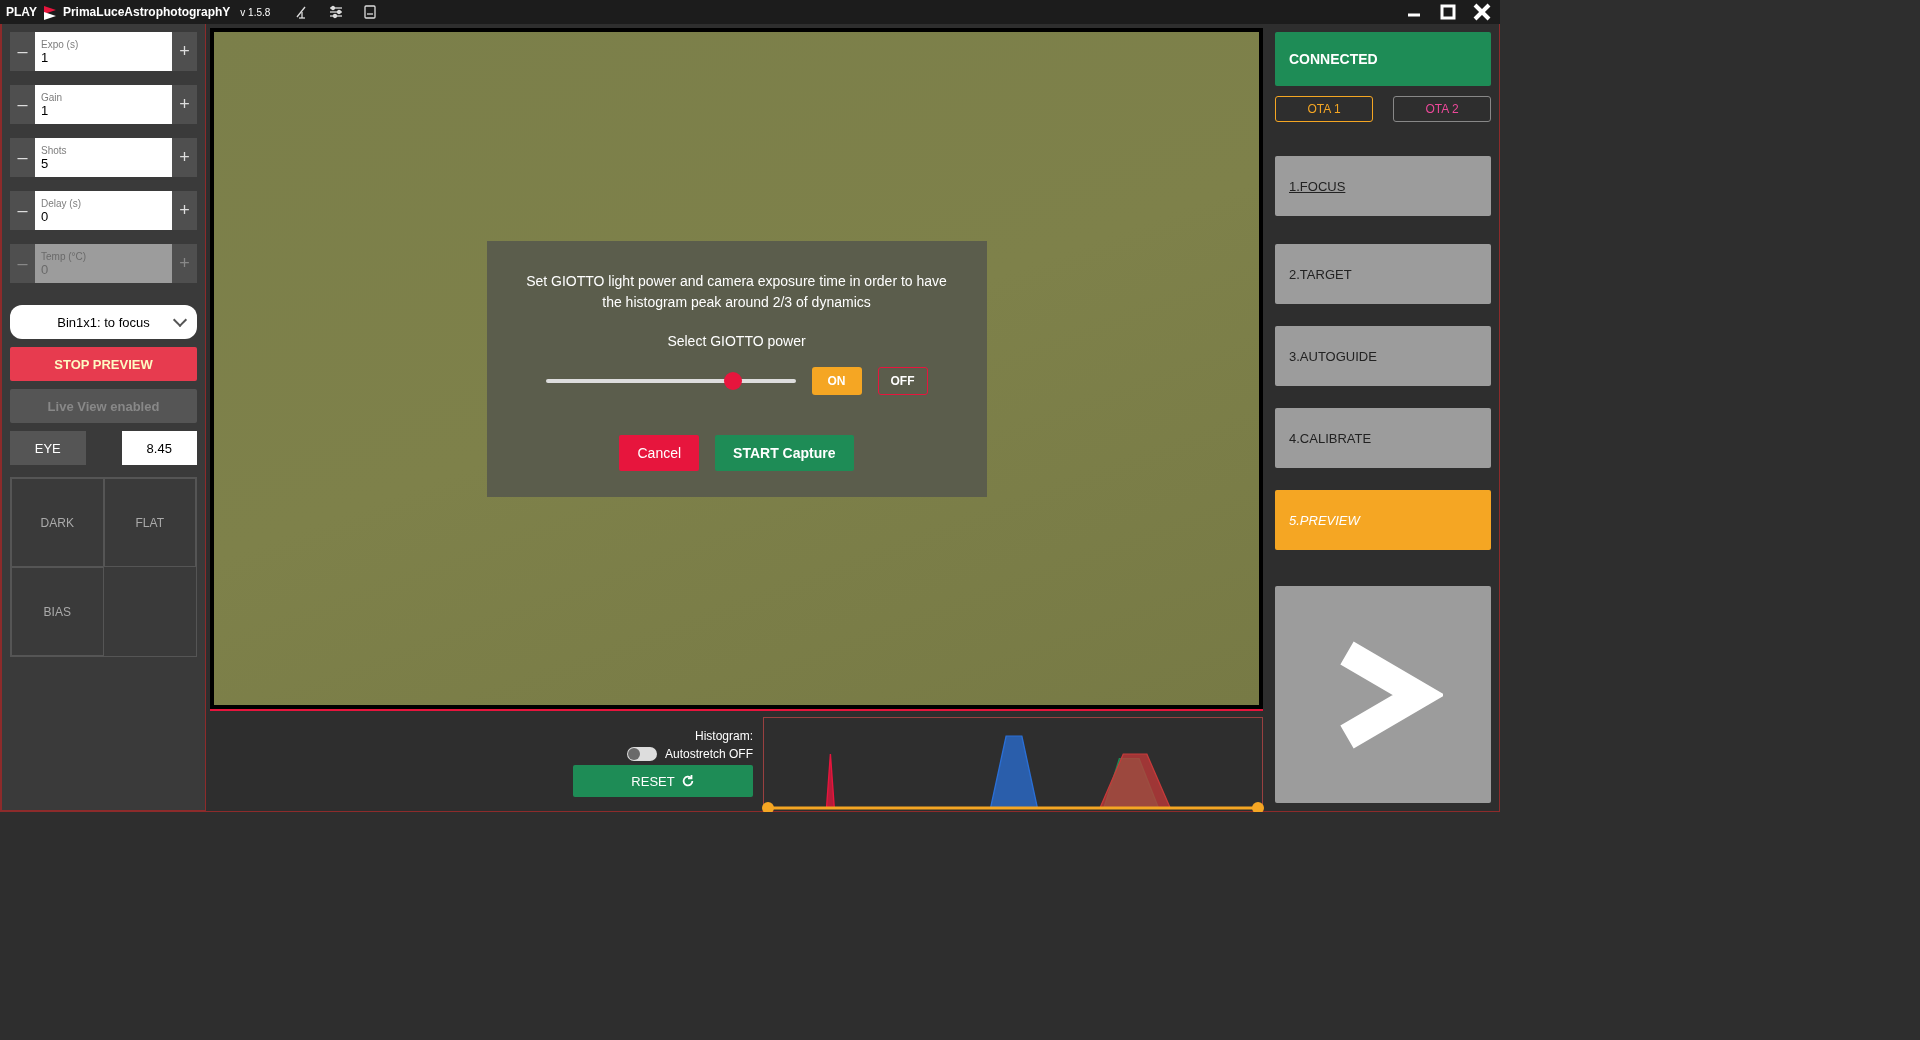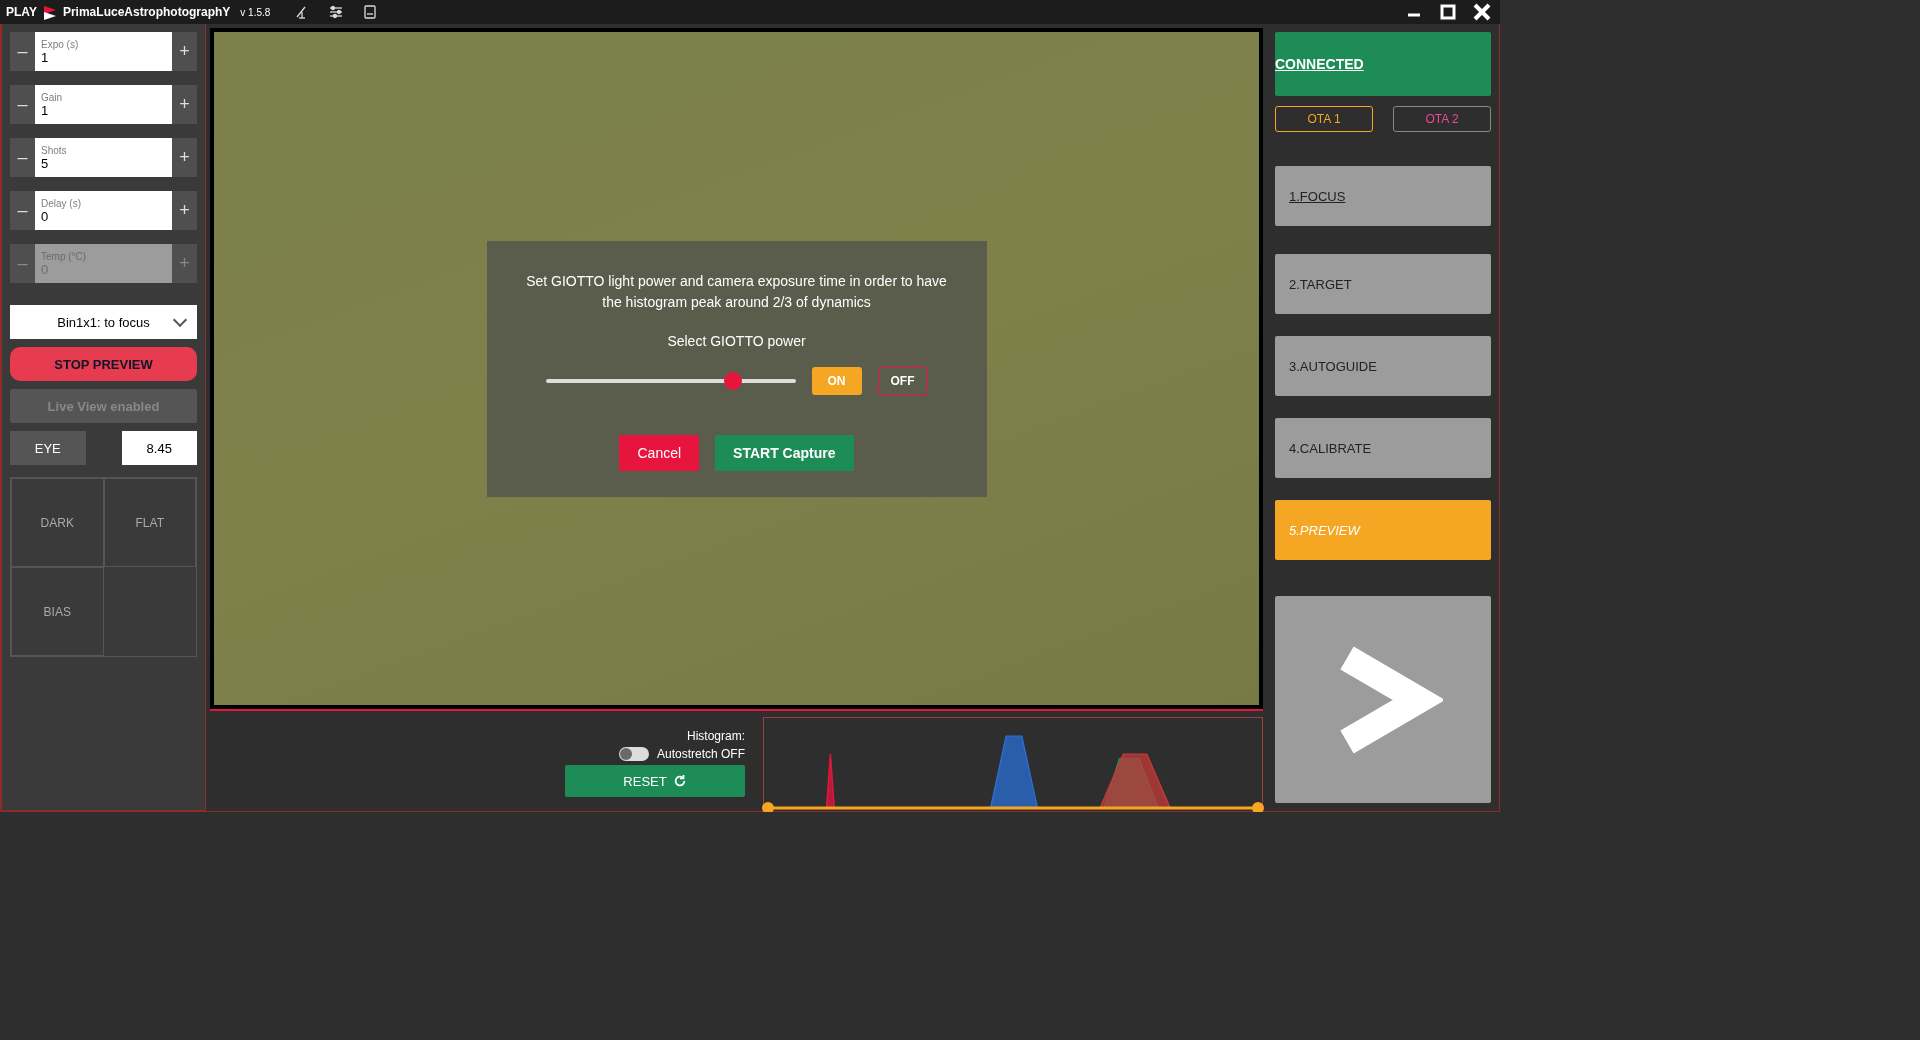--- a/index.html
+++ b/index.html
@@ -26,52 +26,52 @@
 
 .num-row { display:flex; align-items:stretch; height:39px; }
 .num-row .minus, .num-row .plus { width:25px; background:#4f4f4f; display:flex; align-items:center; justify-content:center; font-size:18px; color:#ddd; cursor:pointer; }
 .num-row .field { flex:1; background:#fff; color:#000; padding:2px 6px; display:flex; flex-direction:column; justify-content:center; gap:0; }
 .num-row .field .label { font-size:10px; color:#7d7d7d; }
 .num-row .field .value { font-size:13px; color:#000; }
 .num-row.disabled .field { background:#9c9c9c; }
 .num-row.disabled .field .label,.num-row.disabled .field .value { color:#6a6a6a; }
 .num-row.disabled .minus,.num-row.disabled .plus { color:#888; cursor:default; }
 
-.select-box { height:34px; background:#fff; color:#000; border-radius:0; display:flex; align-items:center; justify-content:center; font-size:13px; position:relative; cursor:pointer; }
+.select-box { height:34px; background:#fff; color:#000; border-radius:12px; display:flex; align-items:center; justify-content:center; font-size:13px; position:relative; cursor:pointer; }
 .select-box:after { content:""; position:absolute; right:12px; top:50%; width:8px; height:8px; border-right:2px solid #555; border-bottom:2px solid #555; transform:translateY(-70%) rotate(45deg); }
 
 .btn { height:34px; display:flex; align-items:center; justify-content:center; font-size:13px; font-weight:bold; cursor:pointer; border-radius:2px; }
-.btn-red { background:#e73b4f; color:#0f172a;border-radius:10px; }
+.btn-red { background:#e73b4f; color:#fef9c3; }
 .btn-disabled { background:#555; color:#888; cursor:default; }
 
 .eye-row { display:flex; height:34px; }
 .eye-row .eye-lbl { flex:1; background:#555; display:flex; align-items:center; justify-content:center; font-size:13px; }
 .eye-row .eye-val { flex:1; background:#fff; color:#000; display:flex; align-items:center; justify-content:center; font-size:13px;margin-left:36px; }
 
 .calib-grid { display:grid; grid-template-columns:1fr 1fr; grid-template-rows:1fr 1fr; gap:0; background:#3a3a3a; margin-top:4px; height:180px; border:1px solid #555;}
 .calib-cell { display:flex; align-items:center; justify-content:center; font-size:12px; color:#aaa; border:1px solid #555; cursor:pointer; }
 
 
 .viewport { flex:1; background:#000; margin:4px; position:relative; overflow:hidden; border-bottom:2px solid #e7153d; }
 .viewport-img { position:absolute; inset:4px; background:linear-gradient(160deg,#7b7f4a,#7e814a,#777a45); }
-.footer { height:96px; display:flex; align-items:stretch; padding:2px 4px 2px 4px; gap:8px; }
+.footer { height:96px; display:flex; align-items:stretch; padding:2px 4px 2px 4px; gap:0; }
 .footer .hist-controls { flex:1; display:flex; flex-direction:column; align-items:flex-end; justify-content:center; gap:4px; padding-right:10px;}
 .footer .hist-controls .lbl { font-size:12px; }
 .footer .toggle-row { display:flex; align-items:center; gap:8px; font-size:12px; }
 .footer .toggle { width:30px; height:14px; background:#ddd; border-radius:10px; position:relative; cursor:pointer; }
 .footer .toggle:after { content:""; position:absolute; left:1px; top:1px; width:12px; height:12px; background:#6a6a6a; border-radius:50%; }
 .footer .reset-btn { width:180px; height:32px; background:#1e8c56; color:#fff; display:flex; align-items:center; justify-content:center; font-size:13px; cursor:pointer; gap:6px; border-radius:2px;}
 .footer .hist-box { width:500px; border:1px solid #994040; position:relative; background:#2e2e2e; }
 .footer .hist-box svg { width:100%; height:100%; }
 .footer .hist-slider { position:absolute; bottom:-6px; left:4px; right:4px; height:12px; }
 .footer .hist-slider .track { position:absolute; top:50%; left:0; right:0; height:3px; background:#f5a623; transform:translateY(-50%); border-radius:2px; }
 .footer .hist-slider .knob { position:absolute; top:50%; width:12px; height:12px; background:#f5a623; border-radius:50%; transform:translate(-50%,-50%); cursor:pointer; }
 
 
-.r-connected { height:64px; background:#1e8c56; display:flex; align-items:center; padding-left:0; font-size:14px; font-weight:bold; border-radius:2px;text-decoration:underline; }
+.r-connected { height:54px; background:#1e8c56; display:flex; align-items:center; padding-left:14px; font-size:14px; font-weight:bold; border-radius:2px; }
 .tab-row { display:flex; gap:20px; }
 .tab-btn { flex:1; height:26px; display:flex; align-items:center; justify-content:center; font-size:12px; border-radius:3px; border:1px solid #888; background:transparent; color:#ec4899; cursor:pointer; }
 .tab-btn.active { border-color:#f5a623; color:#f5a623; }
 .step-btn { height:60px; background:#9c9c9c; color:#222; display:flex; align-items:center; padding-left:14px; font-size:13px; font-weight:500; cursor:pointer; border-radius:2px; }
 .step-btn.active { background:#f5a623; color:#fff; }
 .big-play { flex:1; background:#9c9c9c; display:flex; align-items:center; justify-content:center; cursor:pointer; border-radius:2px; margin-top:4px; }
 
 
 .modal { position:absolute; top:50%; left:50%; transform:translate(-50%,-50%); width:500px; background:rgba(90,92,76,0.96); padding:30px 30px 26px; text-align:center; color:#fff; }
 .modal p.instr { font-size:14px; line-height:1.5; margin-bottom:20px; }

